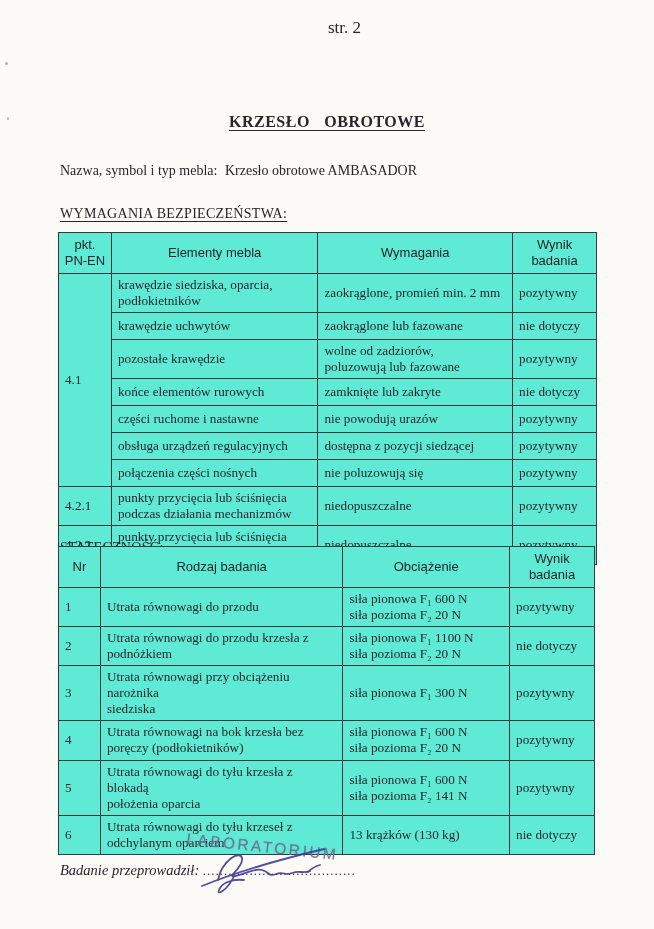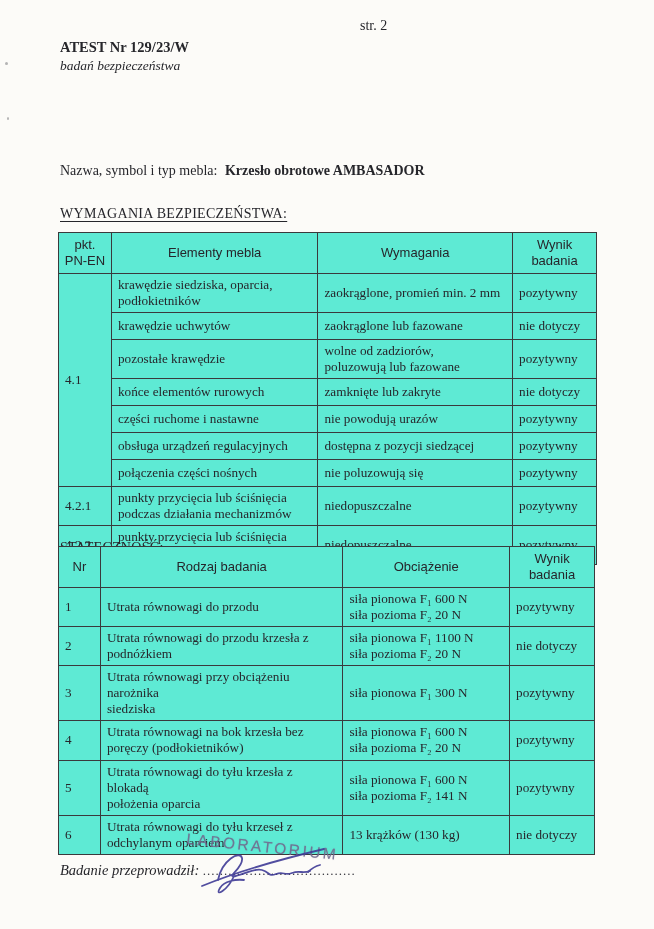--- a/index.html
+++ b/index.html
@@ -7,37 +7,37 @@
     position:relative;
     width:654px;height:929px;
     margin:0 auto;
     background:#fcfbf8;
     color:#26262b;
     font-family:"Liberation Serif","DejaVu Serif",serif;
     overflow:hidden;
   }
   .pre{white-space:pre-line;}
   
-  .page-number{position:absolute;left:360px;top:18px;font-size:14px;}
+  .page-number{position:absolute;left:328px;top:18px;font-size:17px;}
   .atest-block{position:absolute;left:60px;top:38px;line-height:1.3;}
   .atest-number{font-weight:bold;font-size:14.5px;}
   .atest-subtitle{font-style:italic;font-size:13.5px;}
   .scan-speck{position:absolute;background:rgba(90,90,95,.45);border-radius:50%;}
   .speck1{left:5px;top:62px;width:3px;height:3px;}
   .speck2{left:7px;top:117px;width:2px;height:3px;}
   
   .doc-title{
     position:absolute;left:0;top:113px;width:100%;
     text-align:center;font-weight:bold;font-size:16px;
     letter-spacing:.5px;word-spacing:10px;
     text-decoration:underline;text-underline-offset:3px;
   }
   .name-line{position:absolute;left:60px;top:163px;font-size:14px;}
   .name-label{}
-  .name-value{font-weight:bold;margin-left:4px;}
+  .name-value{font-weight:normal;margin-left:4px;}
   
   .section-heading{
     position:absolute;left:60px;font-size:14px;letter-spacing:.3px;
     text-decoration:underline;text-underline-offset:3px;
   }
   .safety-heading{top:206px;}
   .stability-heading{top:540px;text-align:right;}
   
   table.tbl{
     position:absolute;left:58px;border-collapse:collapse;
@@ -73,28 +73,25 @@
   }
   .signature-svg{position:absolute;left:196px;top:842px;}
 </style>
 </head>
 <body>
 
 <div class="page">
 
   <div class="page-number">str. 2</div>
 
-  <div class="atest-block">
-    <div class="atest-number">ATEST Nr 129/23/W</div>
-    <div class="atest-subtitle">badań bezpieczeństwa</div>
-  </div>
 
   <div class="scan-speck speck1"></div>
   <div class="scan-speck speck2"></div>
 
+  <div class="doc-title">KRZESŁO OBROTOWE</div>
 
   <div class="name-line">
     <span class="name-label">Nazwa, symbol i typ mebla:</span>
     <span class="name-value">Krzesło obrotowe AMBASADOR</span>
   </div>
 
   <div class="section-heading safety-heading">WYMAGANIA BEZPIECZEŃSTWA:</div>
 
   <table class="tbl tbl-safety">
     <colgroup>

